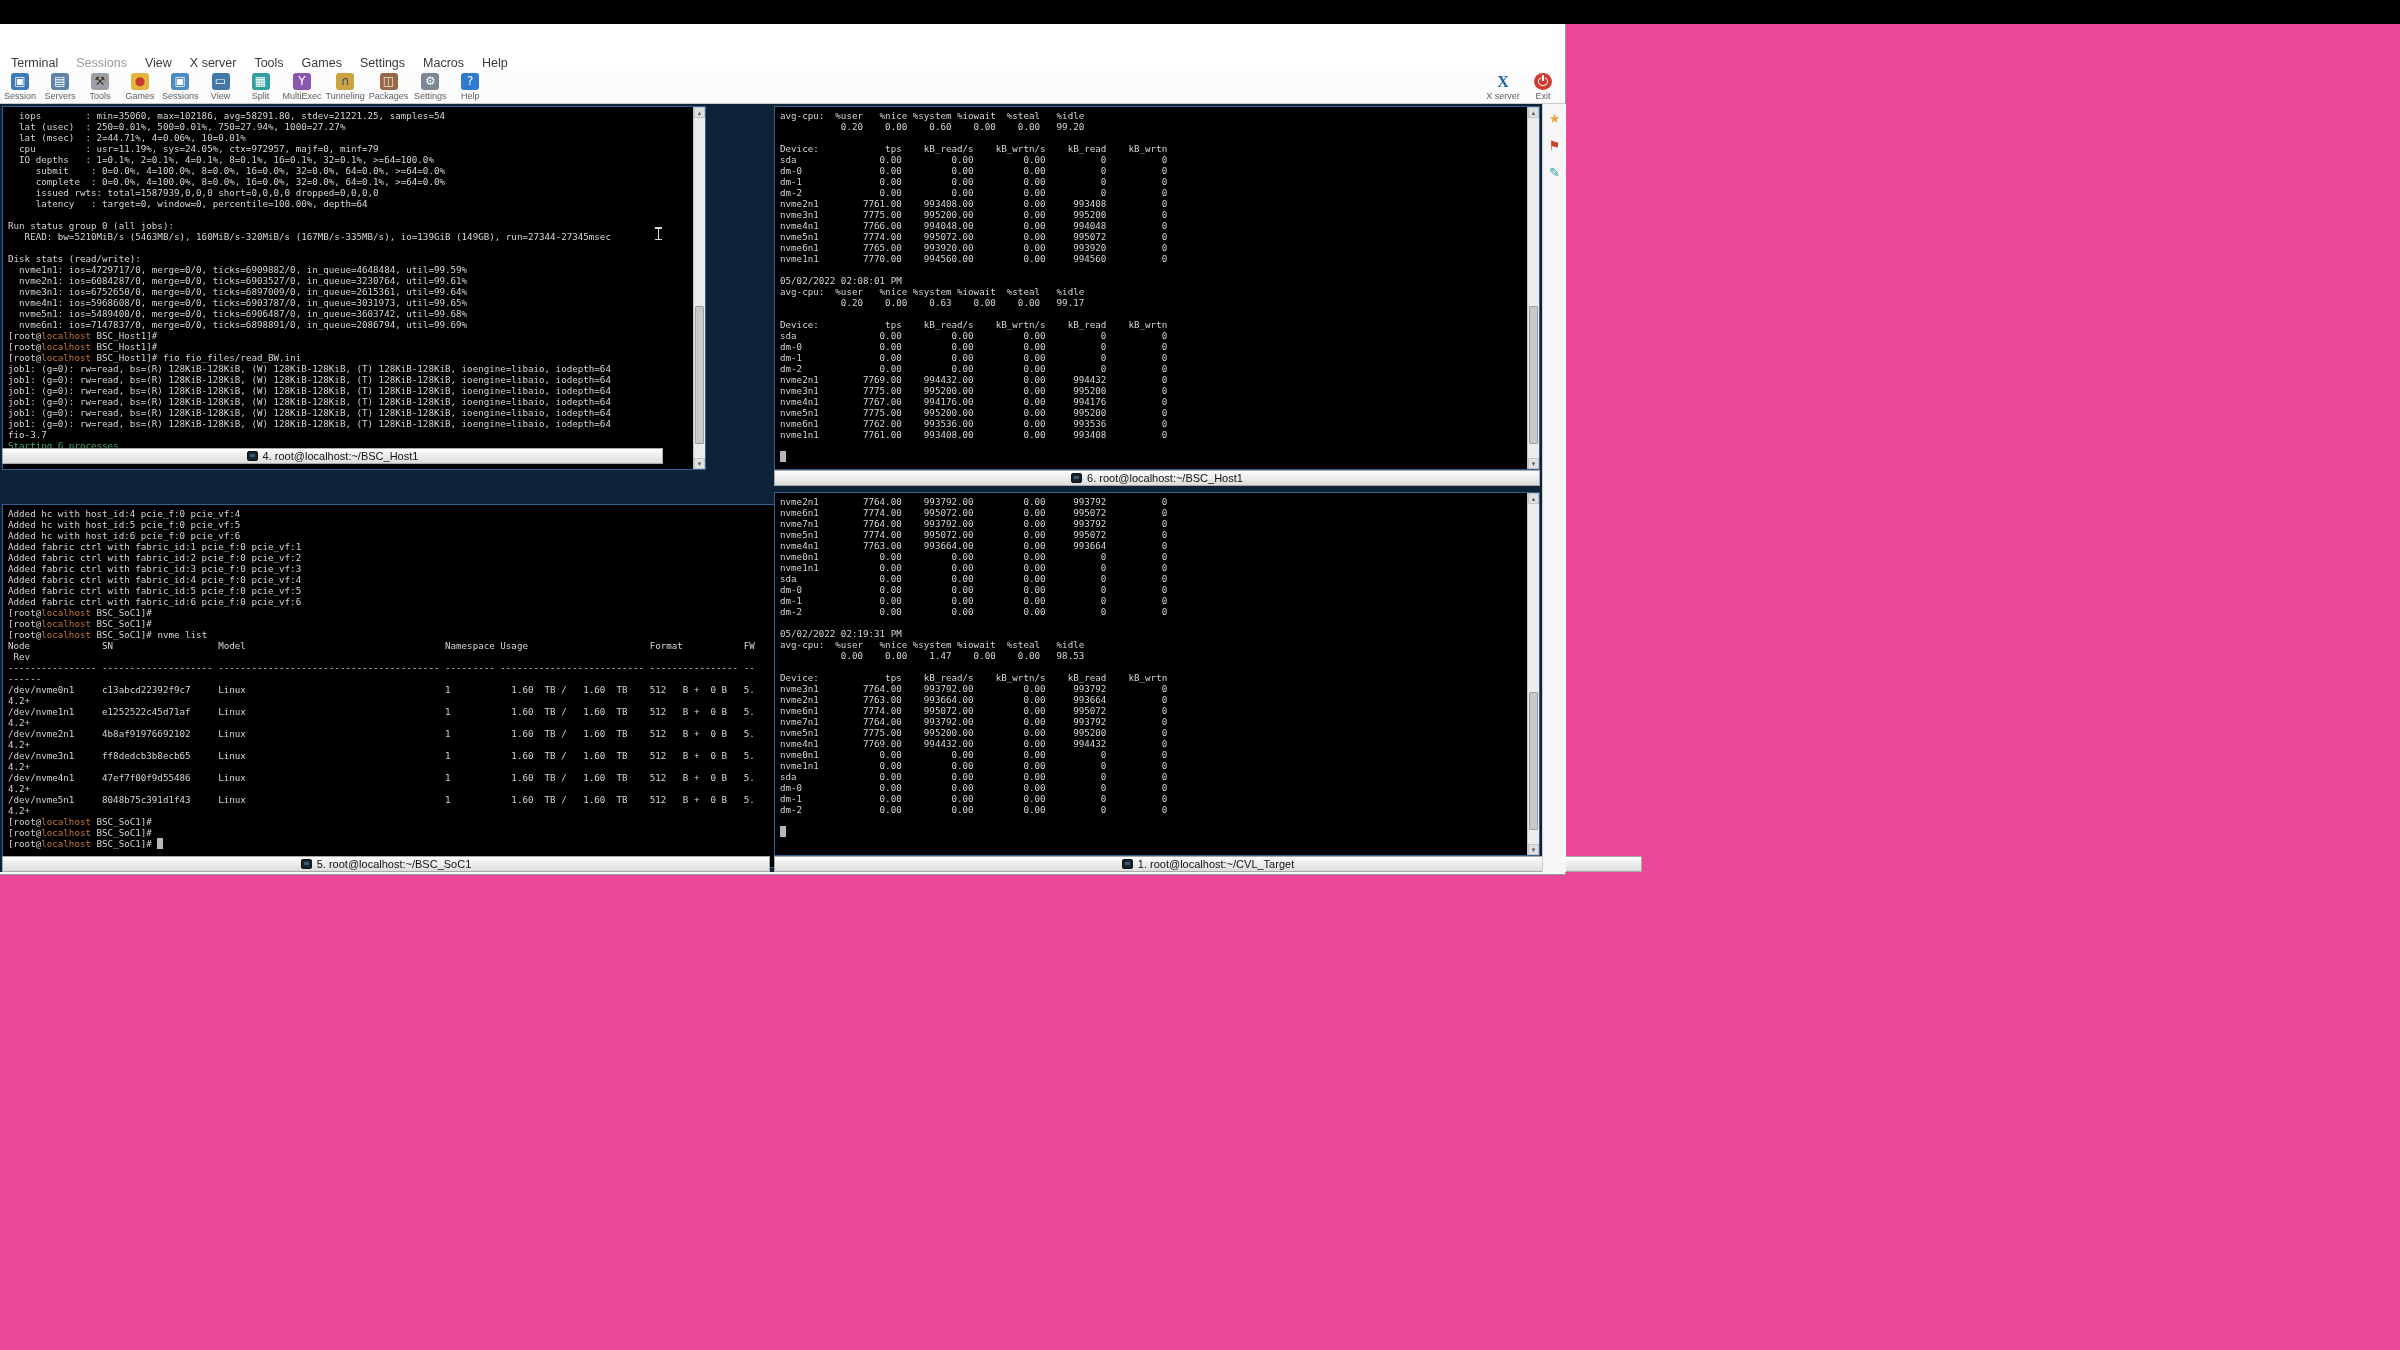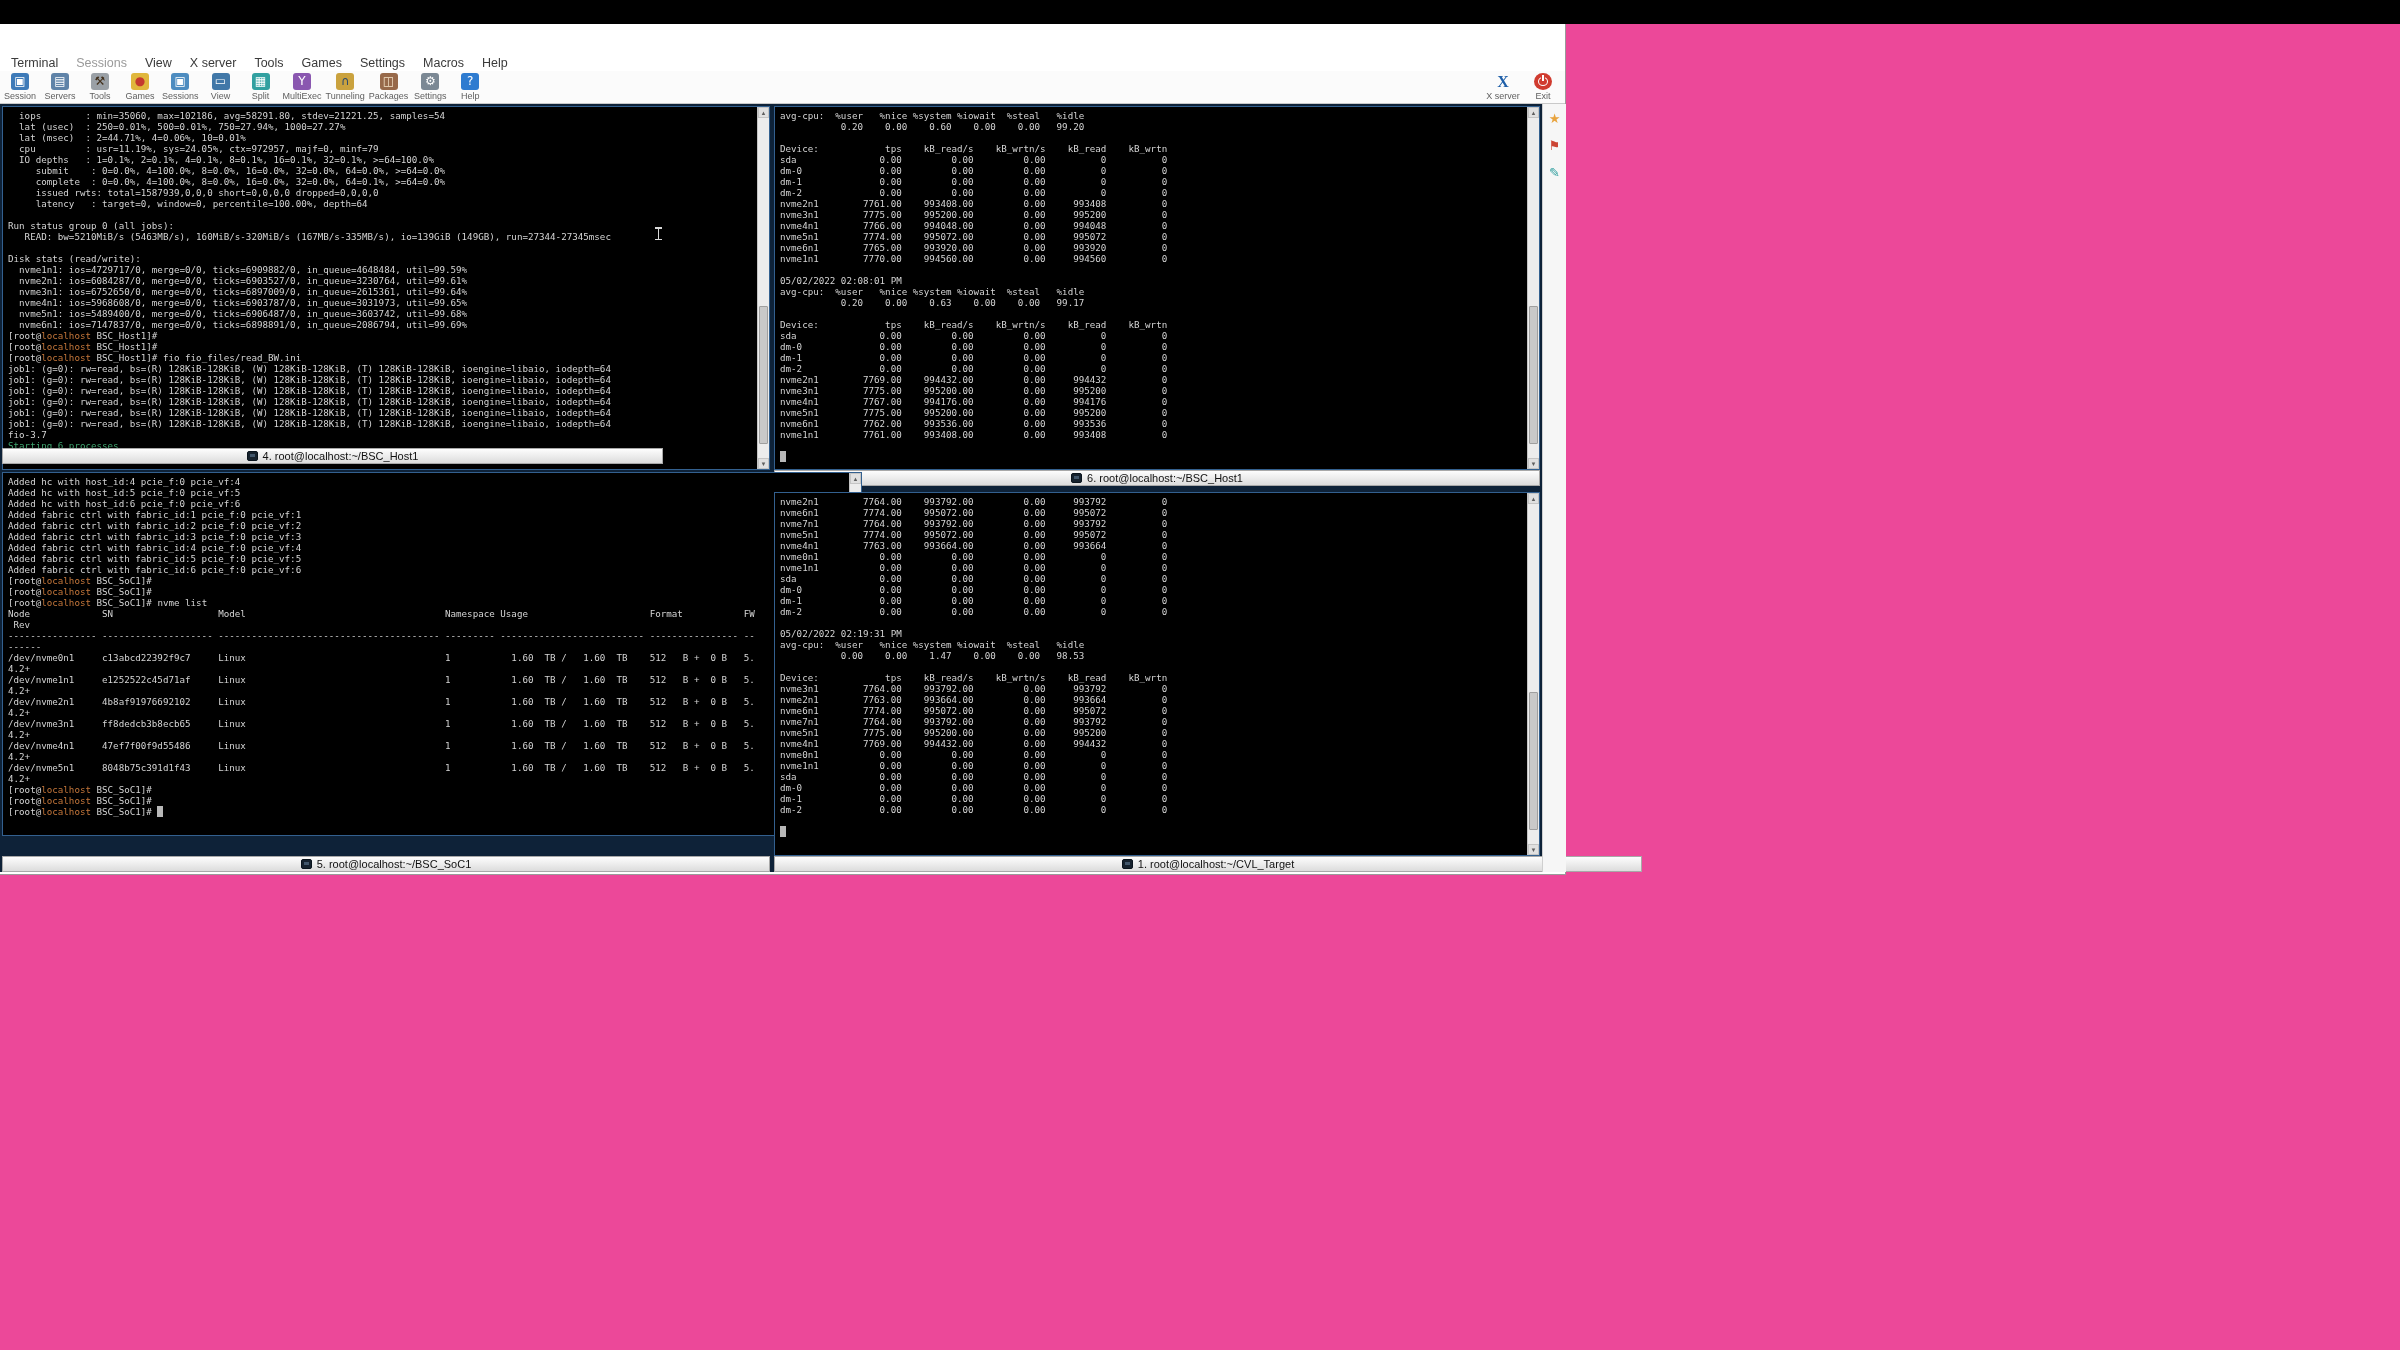--- a/index.html
+++ b/index.html
@@ -21,23 +21,23 @@
   .tb-ic { width:18px; height:17px; margin:1px auto 0 auto; border-radius:3px; font-size:12px; line-height:17px; text-align:center; font-family:"DejaVu Sans", sans-serif; }
   .tb-ic.xletter { background:transparent !important; color:#1f5fa8 !important; font-weight:bold; font-size:16px; font-family:"Liberation Serif", serif; }
   .tb-ic.power { background:#d03b2f !important; border-radius:50%; position:relative; }
   .tb-ic.power::before { content:""; position:absolute; inset:4px; border:1.6px solid #ffffff; border-radius:50%; }
   .tb-ic.power::after { content:""; position:absolute; left:8px; top:2px; width:2px; height:6px; background:#ffffff; box-shadow:0 0 0 1px #d03b2f; }
   .tb-lb { font-size:9px; color:#5f5f5f; margin-top:1px; white-space:nowrap;text-align:center; }
 
   
   .term-area { position:absolute; left:0; top:80px; width:1542px; height:768px; background:#0e2238; }
   .pane { position:absolute; background:var(--t-bg); border:1px solid #33608f; overflow:hidden; }
-  #pane-tl { left:2px; top:2px;   width:768px; height:364px; }
+  #pane-tl { left:2px; top:2px;   width:704px; height:364px; }
   #pane-tr { left:774px; top:2px; width:766px; height:364px; }
-  #pane-bl { left:2px; top:368px;   width:860px; height:364px; }
+  #pane-bl { left:2px; top:400px;   width:860px; height:364px; }
   #pane-br { left:774px; top:388px; width:766px; height:364px;text-decoration:underline; }
 
   .term-text { position:absolute; left:5px; top:3px; right:13px; bottom:0;
     font-family:"DejaVu Sans Mono", monospace; font-size:9.2px; line-height:11px;
     color:var(--t-fg); white-space:pre; }
   .tline { min-height:11px; }
   .seg-o  { color:var(--host); }
   .seg-g  { color:var(--green); }
   .seg-cb { background:#b8b8b8; color:#b8b8b8; }
   .seg-ci { background:#c8c8c8; color:#000000; }

